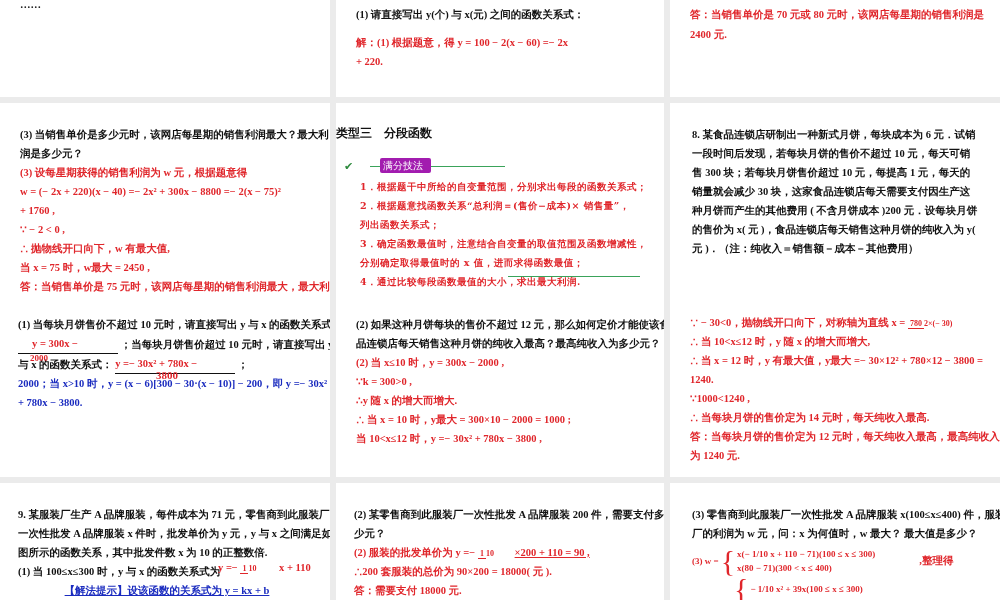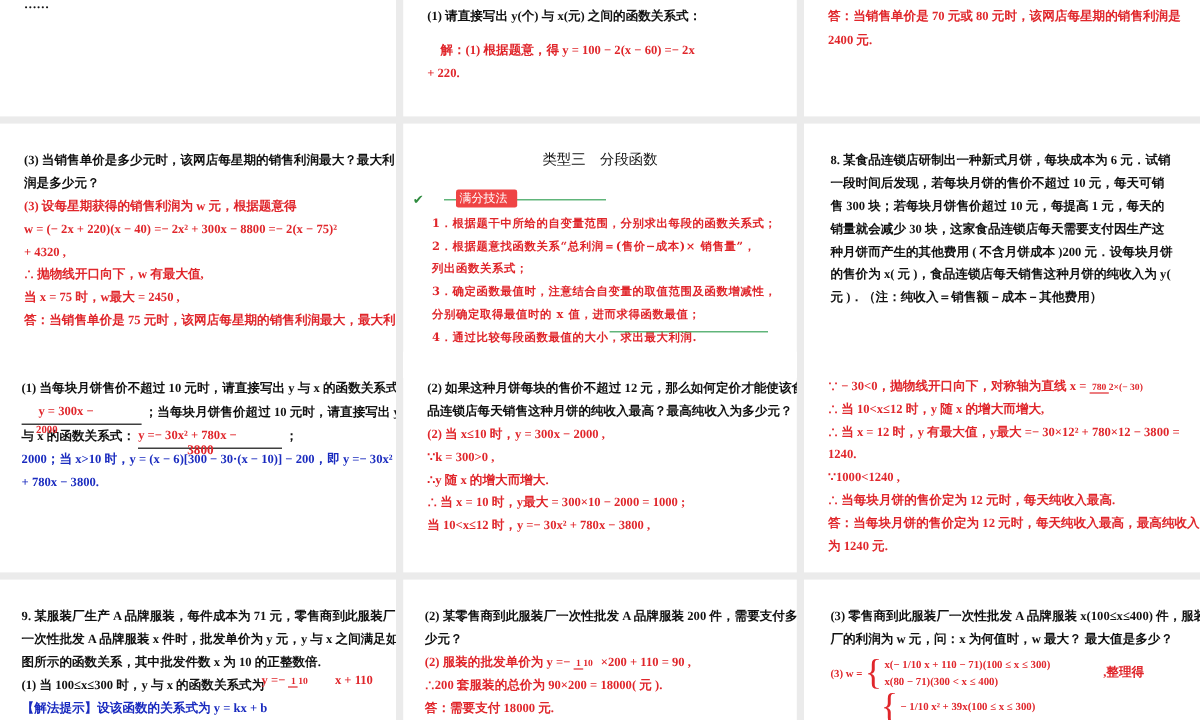--- a/index.html
+++ b/index.html
@@ -12,63 +12,64 @@
   .r0 { top:-93px; height:190px; }
   .r1 { top:103px; height:212px; }
   .r2 { top:293px; height:184px; }
   .r3 { top:483px; height:190px; }
   .content { position:absolute; left:20px; right:14px; font-size:10.5px; line-height:19.5px; font-weight:bold; }
   .blk { color:#111; }
   .red { color:#e0262b; }
   .blue { color:#1a2bbf; }
   .line { white-space:nowrap; }
   .wrap { white-space:normal; }
-  .title { text-align:center; font-size:12px; color:#111; font-family:"DejaVu Sans","Liberation Sans",sans-serif; font-weight:normal; }
+  .title { font-size:12px; color:#111; font-family:"DejaVu Sans","Liberation Sans",sans-serif; font-weight:bold; }
   .badge-wrap { position:relative; height:20px; }
   .badge-line { position:absolute; left:30px; top:10px; width:135px; height:1px; background:#3aa35a; }
-  .badge { position:absolute; left:40px; top:2px; background:#ef4444; color:#fff; font-size:10px; line-height:15px; padding:0 8px 0 3px;
+  .badge { position:absolute; left:40px; top:2px; background:#a21caf; color:#fff; font-size:10px; line-height:15px; padding:0 8px 0 3px;
            font-family:"DejaVu Sans",sans-serif; border-radius:2px; }
   .check { position:absolute; left:4px; top:4px; color:#2e8b3e; font-size:11px; }
   .tip-line { font-family:"DejaVu Serif",serif; font-size:9.5px; letter-spacing:0.5px; }
   .underline-green { position:absolute; height:1px; background:#3aa35a; }
   .blank { display:inline-block; border-bottom:1px solid #111; vertical-align:bottom; }
   .frac { display:inline-flex; flex-direction:row; align-items:center; vertical-align:middle; font-size:8px; line-height:9px; }
   .frac .num { border-bottom:1px solid currentColor; padding:0 2px; }
   .brace-row { display:flex; align-items:center; font-size:9px; line-height:14px; }
   .brace { font-size:30px; line-height:28px; font-weight:normal; margin:0 2px; }
 </style>
 </head>
 <body>
 
 <div class="slide c0 r0">
   <div class="content blk" style="top:88px;">……</div>
 </div>
 
 <div class="slide c1 r0">
   <div class="content" style="top:98px; left:20px;">
     <div class="line blk">(1) 请直接写出 y(个) 与 x(元) 之间的函数关系式：</div>
-    <div class="line red" style="margin-top:8px;margin-left:11px;">解：(1) 根据题意，得 y = 100 − 2(x − 60) =− 2x</div>
+    <div class="line red" style="margin-top:8px;">解：(1) 根据题意，得 y = 100 − 2(x − 60) =− 2x</div>
     <div class="line red">+ 220.</div>
   </div>
 </div>
 
 <div class="slide c2 r0">
   <div class="content" style="top:98px; left:20px;">
     <div class="line red">答：当销售单价是 70 元或 80 元时，该网店每星期的销售利润是</div>
     <div class="line red">2400 元.</div>
   </div>
 </div>
 
 <div class="slide c0 r1">
   <div class="content" style="top:22px; left:20px; line-height:19px;">
     <div class="line blk">(3) 当销售单价是多少元时，该网店每星期的销售利润最大？最大利</div>
     <div class="line blk">润是多少元？</div>
     <div class="line red">(3) 设每星期获得的销售利润为 w 元，根据题意得</div>
     <div class="line red">w = (− 2x + 220)(x − 40) =− 2x² + 300x − 8800 =− 2(x − 75)²</div>
-    <div class="line red">+ 4320 ,</div>
+    <div class="line red">+ 1760 ,</div>
+    <div class="line red">∵ − 2 &lt; 0 ,</div>
     <div class="line red">∴ 抛物线开口向下，w 有最大值,</div>
     <div class="line red">当 x = 75 时，w最大 = 2450 ,</div>
     <div class="line red">答：当销售单价是 75 元时，该网店每星期的销售利润最大，最大利</div>
 
   </div>
 </div>
 
 <div class="slide c1 r1">
   <div class="title" style="position:absolute; top:22px; left:0; right:0;">类型三　分段函数</div>
   <div style="position:absolute; top:53px; left:4px; width:170px;" class="badge-wrap">
@@ -127,21 +128,21 @@
       <span>∵ − 30&lt;0，抛物线开口向下，对称轴为直线 x =</span>
       <span class="frac">
         <span class="num">780</span>
         <span>2×(− 30)</span>
       </span>
     </div>
     <div class="line">∴ 当 10&lt;x≤12 时，y 随 x 的增大而增大,</div>
     <div class="line">∴ 当 x = 12 时，y 有最大值，y最大 =− 30×12² + 780×12 − 3800 =</div>
     <div class="line">1240.</div>
     <div class="line">∵1000&lt;1240 ,</div>
-    <div class="line">∴ 当每块月饼的售价定为 12 元时，每天纯收入最高.</div>
+    <div class="line">∴ 当每块月饼的售价定为 14 元时，每天纯收入最高.</div>
     <div class="line">答：当每块月饼的售价定为 12 元时，每天纯收入最高，最高纯收入</div>
     <div class="line">为 1240 元.</div>
   </div>
 </div>
 
 <div class="slide c0 r3">
   <div class="content" style="top:22px; left:18px; line-height:19px;">
     <div class="line blk">9. 某服装厂生产 A 品牌服装，每件成本为 71 元，零售商到此服装厂</div>
     <div class="line blk">一次性批发 A 品牌服装 x 件时，批发单价为 y 元，y 与 x 之间满足如</div>
     <div class="line blk">图所示的函数关系，其中批发件数 x 为 10 的正整数倍.</div>
@@ -149,35 +150,35 @@
       <span>(1) 当 100≤x≤300 时，y 与 x 的函数关系式为</span>
       <span class="red" style="position:absolute; left:200px; top:-4px;">
         <span>y =−</span>
         <span class="frac">
             <span class="num">1</span>
             <span>10</span>
           </span>
         <span style="margin-left:20px;">x + 110</span>
       </span>
     </div>
-    <div class="line blue" style="">【解法提示】设该函数的关系式为 y = kx + b</div>
+    <div class="line blue" style="text-decoration:underline;text-align:center;">【解法提示】设该函数的关系式为 y = kx + b</div>
   </div>
 </div>
 
 <div class="slide c1 r3">
   <div class="content" style="top:22px; left:18px; line-height:19px;">
     <div class="line blk">(2) 某零售商到此服装厂一次性批发 A 品牌服装 200 件，需要支付多</div>
     <div class="line blk">少元？</div>
     <div class="line red">
       <span>(2) 服装的批发单价为 y =−</span>
       <span class="frac">
           <span class="num">1</span>
           <span>10</span>
         </span>
-      <span style="margin-left:4px;">×200 + 110 = 90 ,</span>
+      <span style="margin-left:18px;text-decoration:underline;">×200 + 110 = 90 ,</span>
     </div>
     <div class="line red">∴200 套服装的总价为 90×200 = 18000( 元 ).</div>
     <div class="line red">答：需要支付 18000 元.</div>
   </div>
 </div>
 
 <div class="slide c2 r3">
   <div class="content" style="top:22px; left:22px; line-height:19px;">
     <div class="line blk">(3) 零售商到此服装厂一次性批发 A 品牌服装 x(100≤x≤400) 件，服装</div>
     <div class="line blk">厂的利润为 w 元，问：x 为何值时，w 最大？ 最大值是多少？</div>

